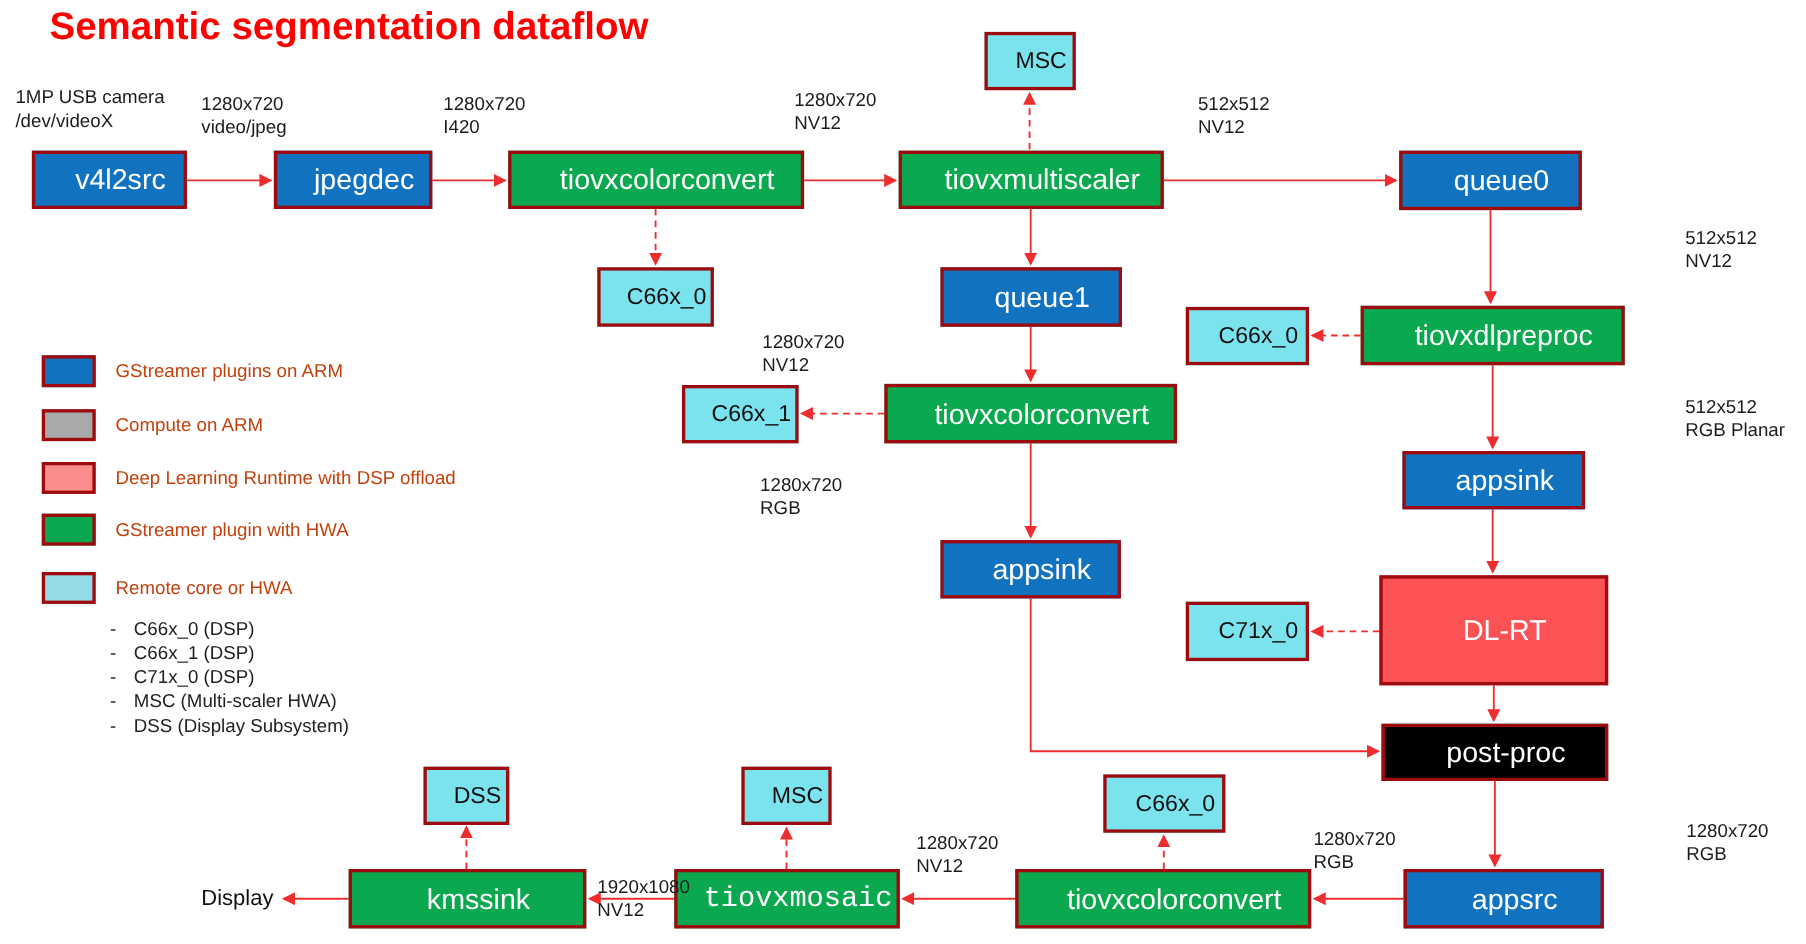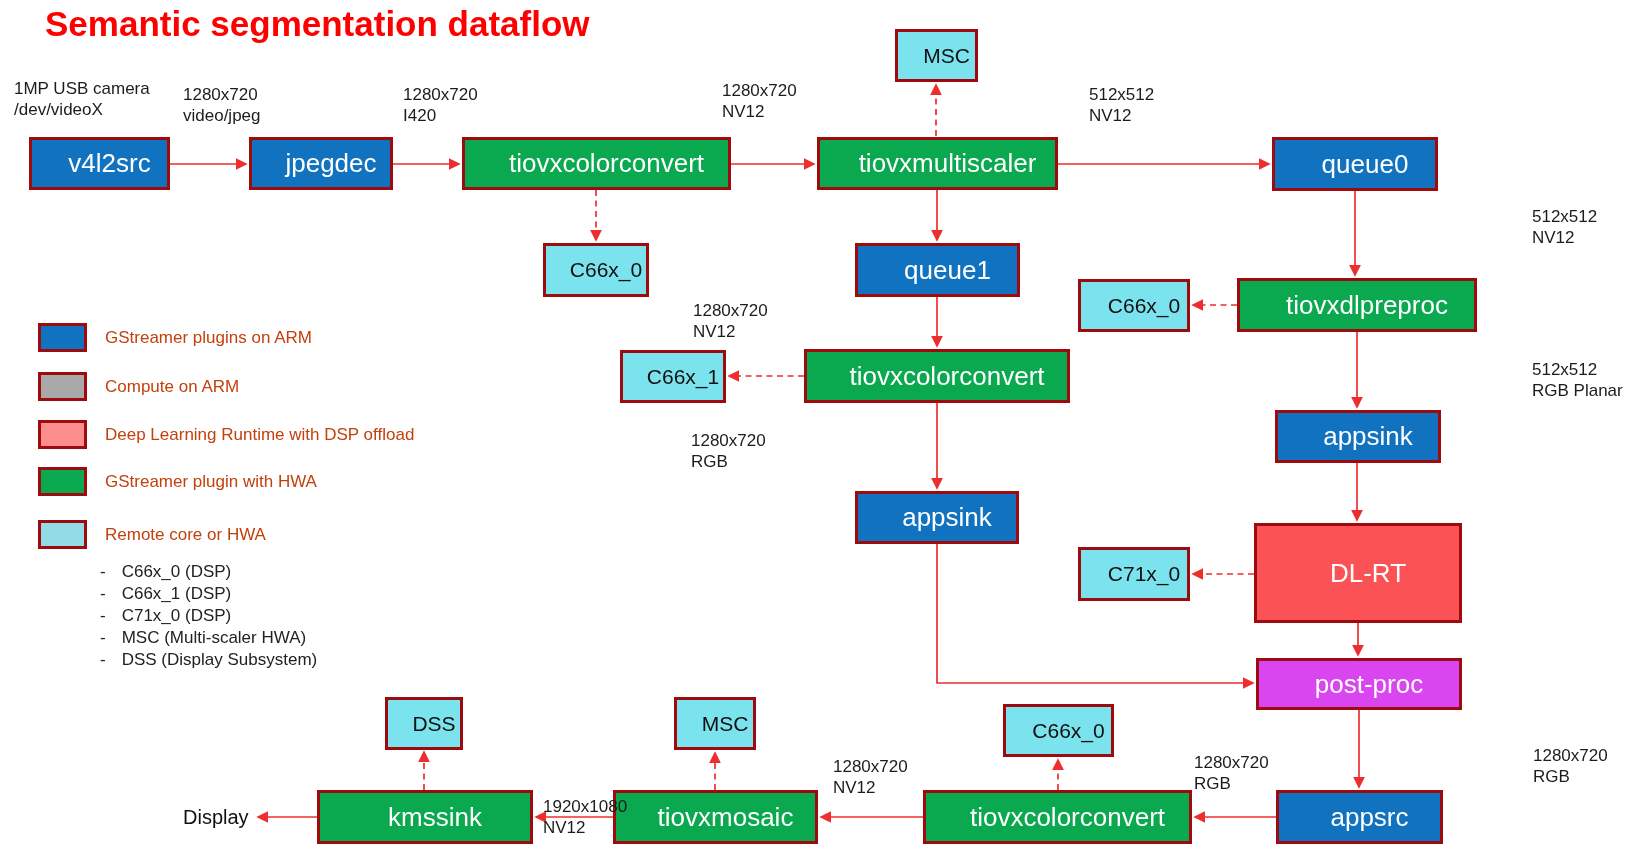--- a/index.html
+++ b/index.html
@@ -12,21 +12,21 @@
     color:#ff0000;letter-spacing:0px;white-space:nowrap;
   }
   .node{
     position:absolute;display:flex;align-items:center;justify-content:center;
     border:3px solid #9e0b0e;box-sizing:border-box;color:#ffffff;
     font-size:26px;white-space:nowrap;padding-left:20px;
   }
   .blue{background:#1173c0;}
   .green{background:#0aa84f;}
   .red{background:#fb5355;}
-  .gray{background:#d946ef;}
+  .gray{background:#000000;}
   .cyan{background:#7be3ee;color:#111111;font-size:21px;}
   .elabel{
     position:absolute;color:#1c1c1c;font-size:17px;line-height:21px;
     white-space:pre-line;
   }
   #display-label{position:absolute;color:#111111;font-size:20px;white-space:nowrap;}
   #arrows{position:absolute;left:0;top:0;width:1642px;height:858px;}
   .legend-swatch{
     position:absolute;left:38px;width:43px;height:23px;
     border:3px solid #9e0b0e;box-sizing:content-box;
@@ -89,24 +89,24 @@
   <div class="node cyan" style="left:1078px;top:279px;width:112px;height:53px;">C66x_0</div>
   <div class="node green" style="left:1237px;top:278px;width:240px;height:54px;">tiovxdlpreproc</div>
   <div class="node cyan" style="left:620px;top:350px;width:106px;height:53px;text-align:right;">C66x_1</div>
   <div class="node green" style="left:804px;top:349px;width:266px;height:54px;">tiovxcolorconvert</div>
   <div class="node blue" style="left:1275px;top:410px;width:166px;height:53px;">appsink</div>
   <div class="node blue" style="left:855px;top:491px;width:164px;height:53px;">appsink</div>
   <div class="node red" style="left:1254px;top:523px;width:208px;height:100px;">DL-RT</div>
   <div class="node cyan" style="left:1078px;top:547px;width:112px;height:54px;">C71x_0</div>
   <div class="node gray" style="left:1256px;top:658px;width:206px;height:52px;">post-proc</div>
   <div class="node cyan" style="left:1003px;top:704px;width:111px;height:53px;">C66x_0</div>
-  <div class="node blue" style="left:1276px;top:790px;width:167px;height:54px;">appsrc</div>
+  <div class="node blue" style="left:1276px;top:790px;width:182px;height:54px;">appsrc</div>
   <div class="node green" style="left:923px;top:790px;width:269px;height:54px;">tiovxcolorconvert</div>
   <div class="node cyan" style="left:674px;top:697px;width:82px;height:53px;">MSC</div>
-  <div class="node green" style="left:613px;top:790px;width:205px;height:54px;">tiovxmosaic</div>
+  <div class="node green" style="left:613px;top:790px;width:205px;height:54px;font-family:Liberation Mono, monospace;">tiovxmosaic</div>
   <div class="node cyan" style="left:385px;top:697px;width:78px;height:53px;">DSS</div>
   <div class="node green" style="left:317px;top:790px;width:216px;height:54px;">kmssink</div>
 
   <div class="elabel" style="left:14px;top:78px;">1MP USB camera
 /dev/videoX</div>
   <div class="elabel" style="left:183px;top:84px;">1280x720
 video/jpeg</div>
   <div class="elabel" style="left:403px;top:84px;">1280x720
 I420</div>
   <div class="elabel" style="left:722px;top:80px;">1280x720

